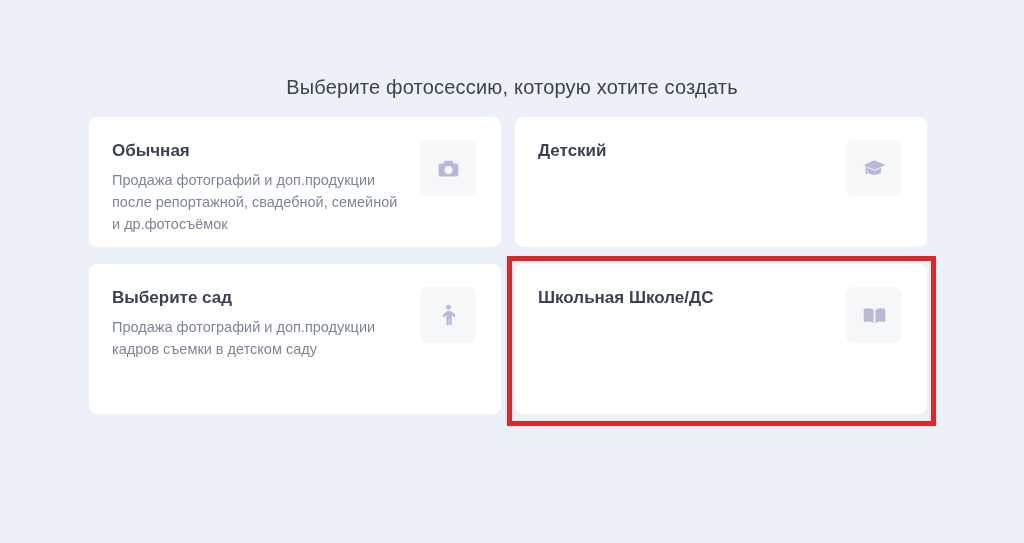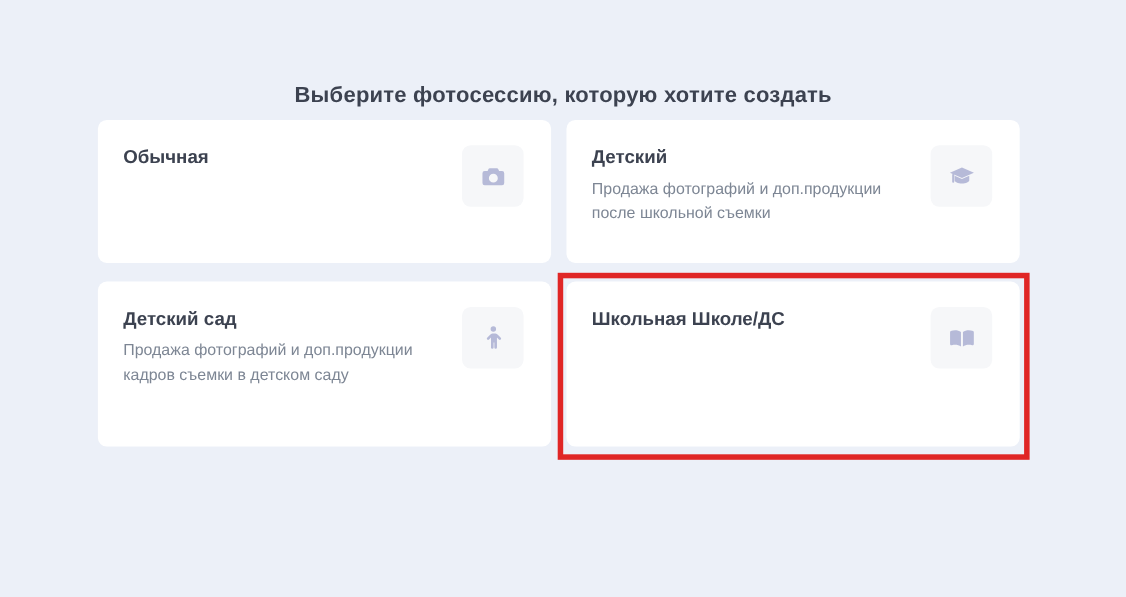--- a/index.html
+++ b/index.html
@@ -20,27 +20,27 @@
     background: var(--color-background);
     position: relative;
     overflow: hidden;
   }
   .page-title {
     position: absolute;
     top: 76px; left: 0;
     width: 100%;
     text-align: center;
     font-size: 20px;
-    font-weight: 700;
+    font-weight: 400;
     color: var(--color-title_text);
     letter-spacing: 0.2px;
   }
   .cards {
     position: absolute;
-    left: 89px; top: 109px;
+    left: 89px; top: 117px;
     display: grid;
     grid-template-columns: 412px 412px;
     grid-template-rows: 130px 150px;
     column-gap: 14px;
     row-gap: 17px;
   }
   .card {
     position: relative;
     background: var(--color-card);
     border-radius: 8px;
@@ -82,41 +82,41 @@
 </head>
 <body>
 
 <main>
   <h1 class="page-title">Выберите фотосессию, которую хотите создать</h1>
 
   <div class="cards">
 
     <div class="card">
       <h2 class="card-title">Обычная</h2>
+      <p class="card-desc">Продажа фотографий и доп.продукции после репортажной, свадебной, семейной и др.фотосъёмок</p>
       <div class="icon-tile">
         <svg viewBox="0 0 24 24" fill="currentColor" aria-hidden="true">
           <path fill-rule="evenodd" d="M9.1 5.2a1 1 0 0 0-.9.56l-.85 1.74H5a1.8 1.8 0 0 0-1.8 1.8v7.9A1.8 1.8 0 0 0 5 19h14a1.8 1.8 0 0 0 1.8-1.8V9.3A1.8 1.8 0 0 0 19 7.5h-2.35l-.85-1.74a1 1 0 0 0-.9-.56zM12 9.7a3.6 3.6 0 1 1 0 7.2 3.6 3.6 0 0 1 0-7.2z"></path>
         </svg>
       </div>
     </div>
 
     <div class="card">
       <h2 class="card-title">Детский</h2>
-      <p class="card-desc">Продажа фотографий и доп.продукции после школьной съемки</p>
       <div class="icon-tile">
         <svg viewBox="0 0 24 24" fill="currentColor" aria-hidden="true">
           <path d="M12 4.6 2.3 8.9 12 13.2l9.7-4.3z"></path>
           <path d="M6.1 11.3v3.6c0 1.5 2.7 2.7 5.9 2.7s5.9-1.2 5.9-2.7v-3.6L12 13.9z"></path>
           <rect x="4.1" y="9.8" width="1.7" height="7.2" rx="0.85"></rect>
         </svg>
       </div>
     </div>
 
     <div class="card">
-      <h2 class="card-title">Детский сад</h2>
+      <h2 class="card-title">Выберите сад</h2>
       <p class="card-desc">Продажа фотографий и доп.продукции кадров съемки в детском саду</p>
       <div class="icon-tile">
         <svg viewBox="0 0 24 24" fill="currentColor" aria-hidden="true">
           <circle cx="12" cy="4.6" r="2.2"></circle>
           <path d="M12 8.1c-1 0-1.9.4-2.6 1.1L7 11.6a1 1 0 1 0 1.5 1.4l1.6-1.7v3.2h-.02v5a1.06 1.06 0 0 0 2.12 0v-4.1h.6v4.1a1.06 1.06 0 0 0 2.12 0v-5h-.02v-3.2l1.6 1.7a1 1 0 1 0 1.5-1.4l-2.4-2.4c-.7-.7-1.6-1.1-2.6-1.1z"></path>
         </svg>
       </div>
     </div>
 
     <div class="card highlighted">

